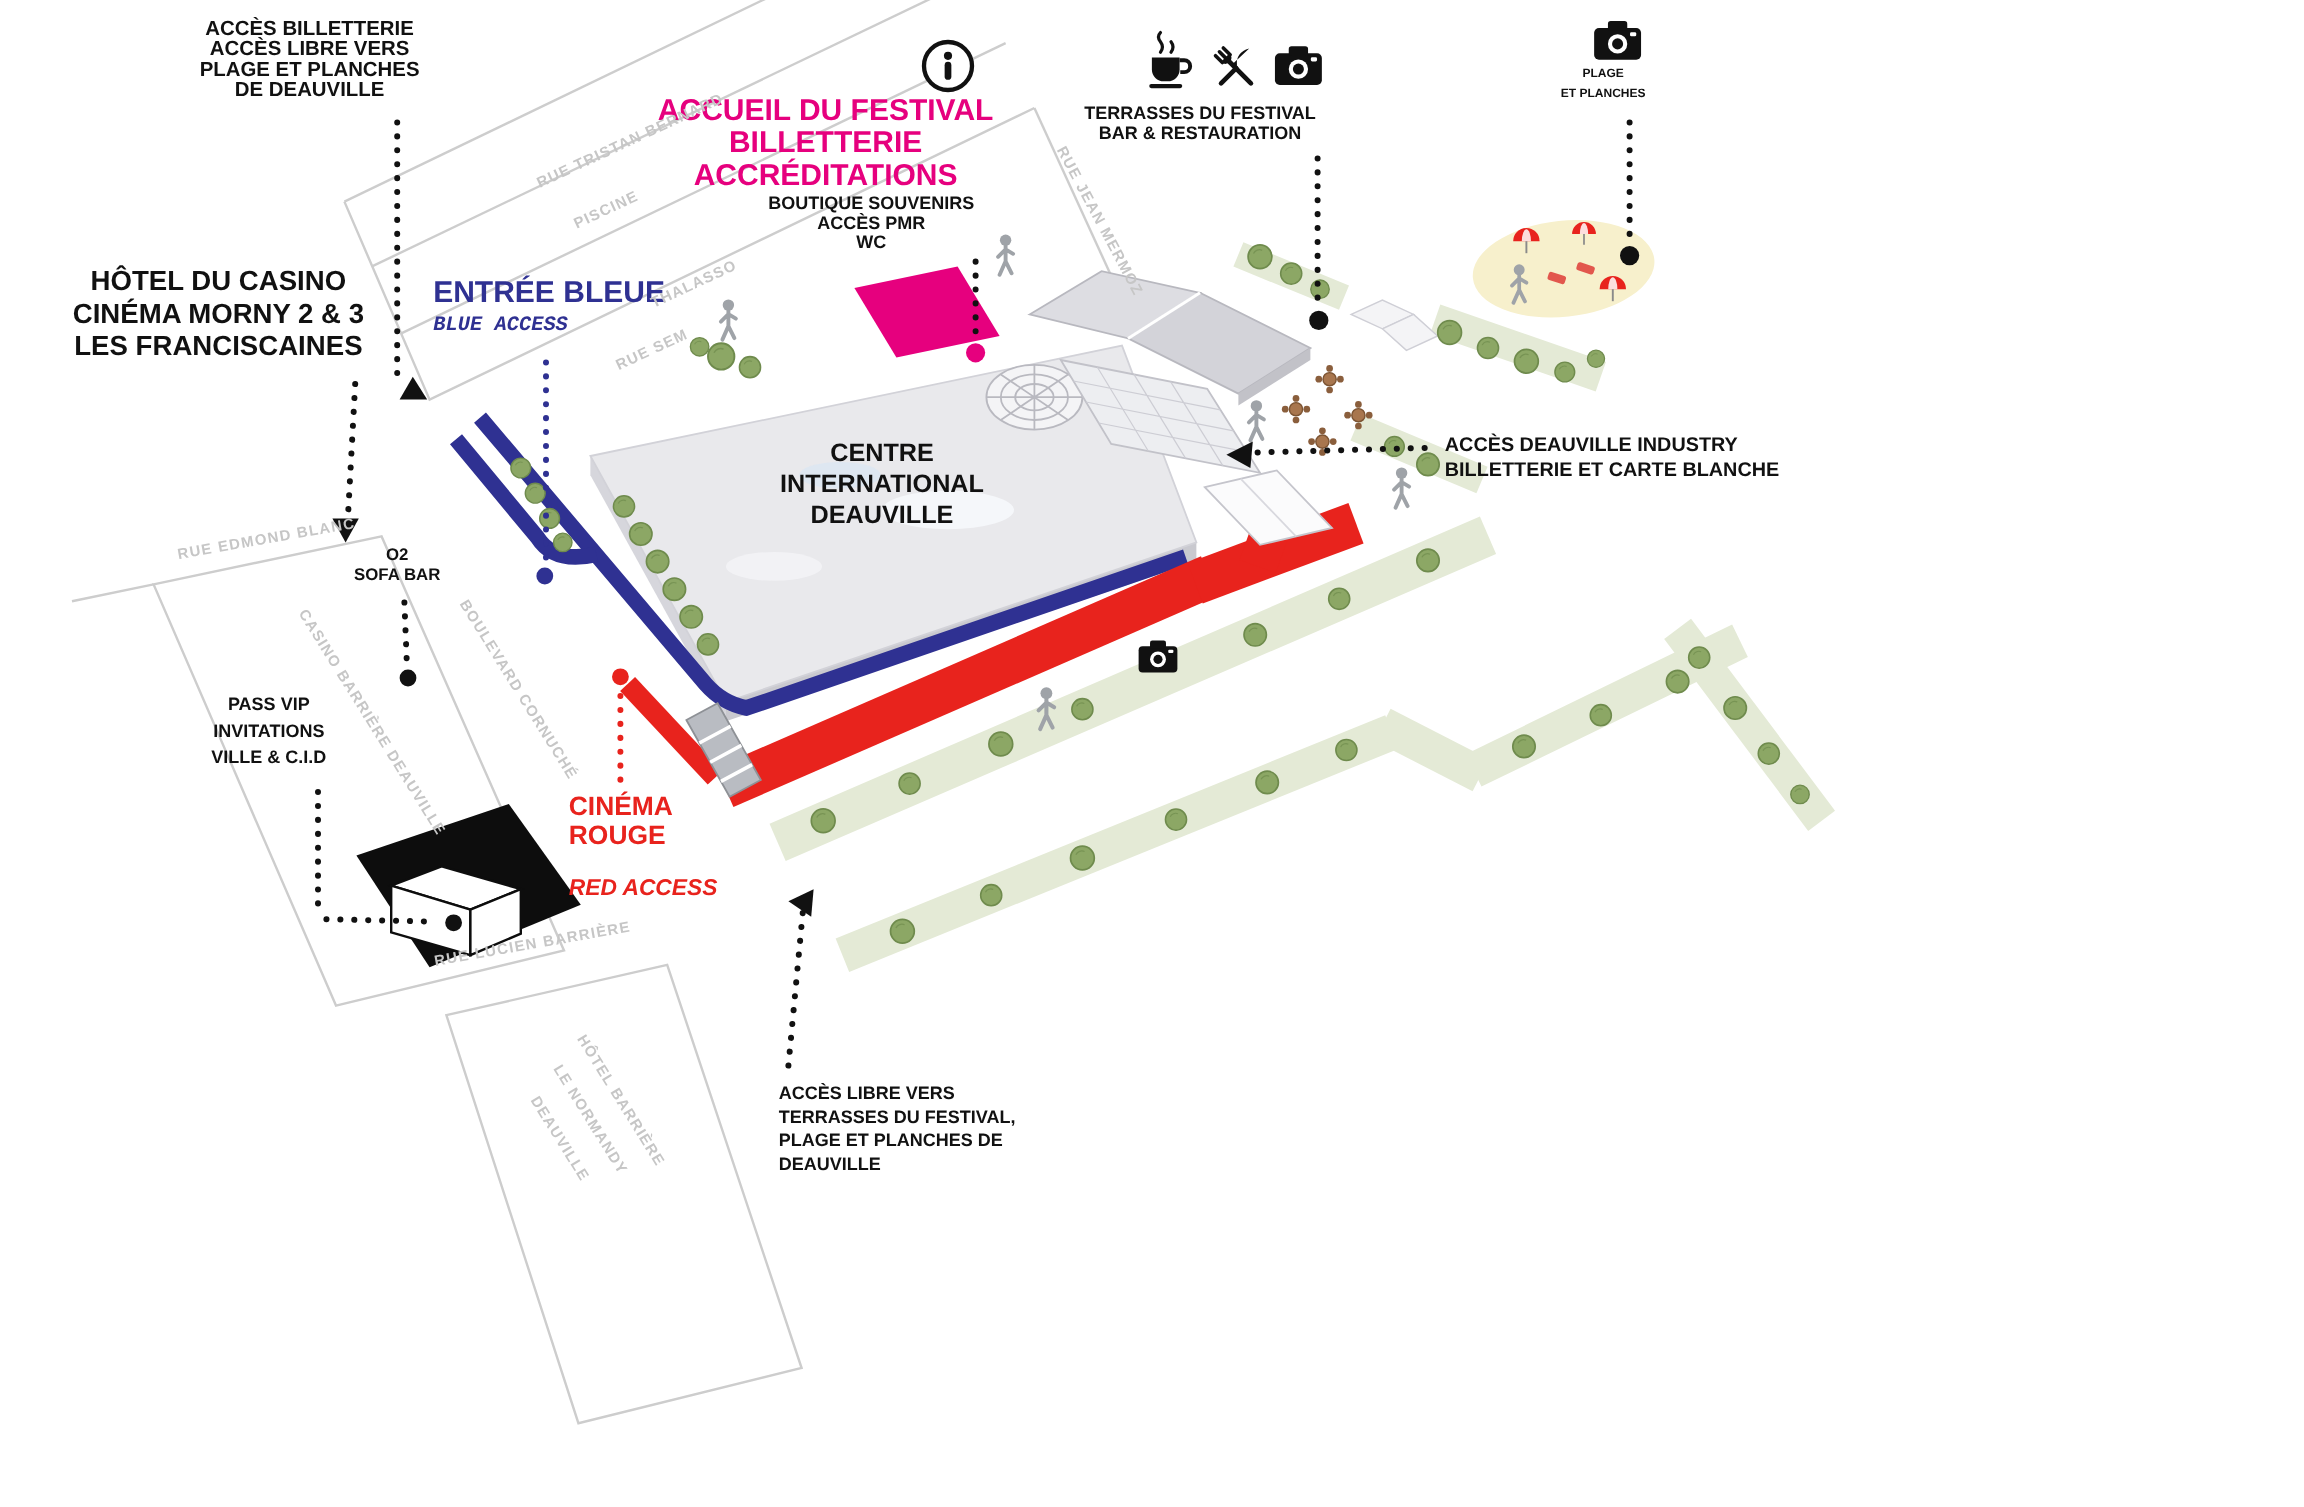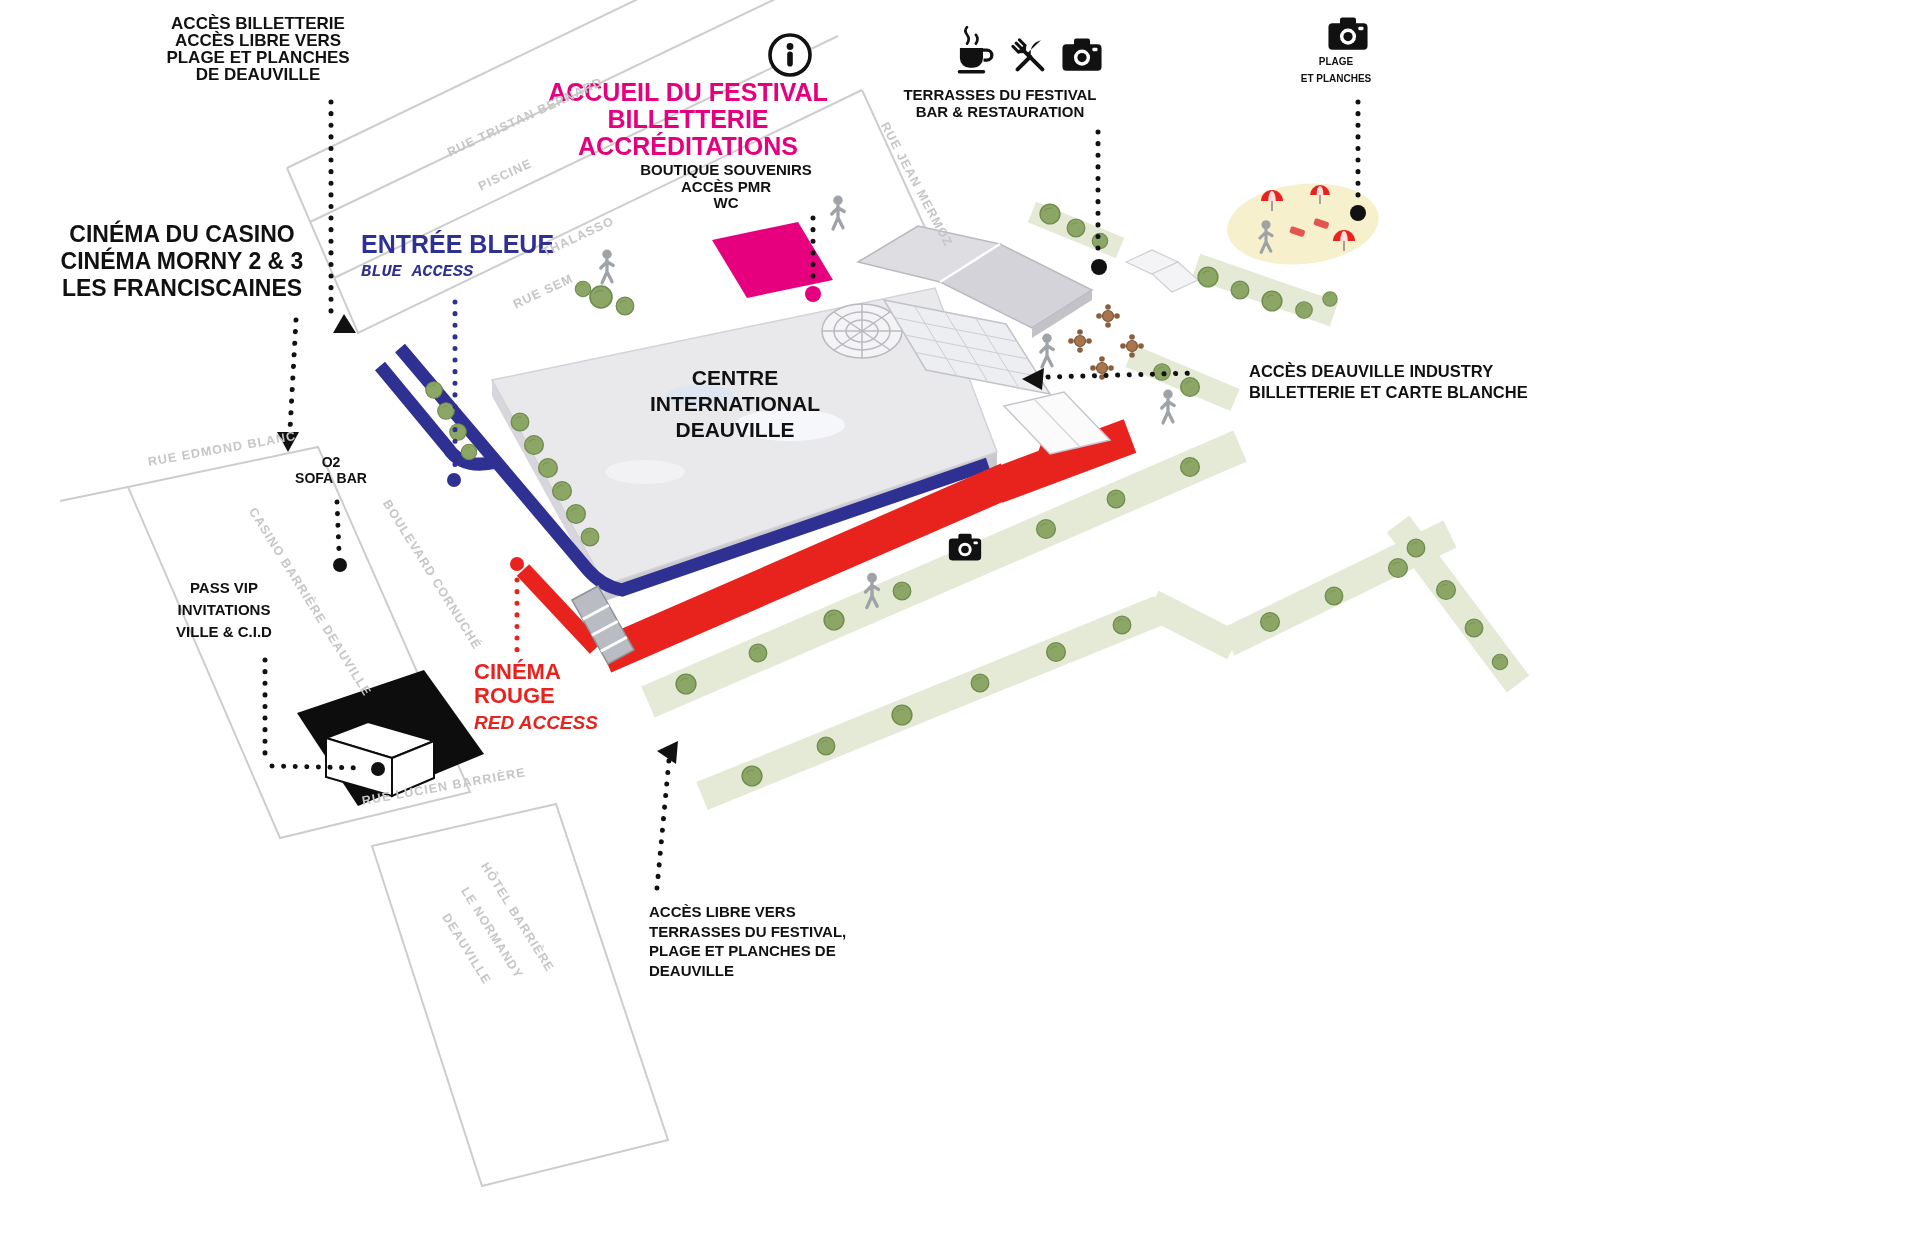--- a/index.html
+++ b/index.html
@@ -282,21 +282,21 @@
 </svg>
 
 <div class="lbl center" style="left:166px;top:15px;width:184px;font-size:17px;line-height:17px;">
   <div>ACCÈS BILLETTERIE</div>
   <div>ACCÈS LIBRE VERS</div>
   <div>PLAGE ET PLANCHES</div>
   <div>DE DEAUVILLE</div>
 </div>
 
 <div class="lbl center" style="left:50px;top:221px;width:264px;font-size:23px;line-height:27px;">
-  <div>CINÉMA DU CASINO</div>
+  <div>HÔTEL DU CASINO</div>
   <div>CINÉMA MORNY 2 &amp; 3</div>
   <div>LES FRANCISCAINES</div>
 </div>
 
 <div class="lbl center pink" style="left:546px;top:79px;width:284px;font-size:25px;line-height:27px;">
   <div>ACCUEIL DU FESTIVAL</div>
   <div>BILLETTERIE</div>
   <div>ACCRÉDITATIONS</div>
 </div>
 
@@ -320,40 +320,40 @@
   <div class="blue" style="font-size:25px;line-height:27px;">ENTRÉE BLEUE</div>
   <div class="blue it" style="font-size:17px;line-height:23px;margin-top:2px;font-family:Liberation Mono, monospace;">BLUE ACCESS</div>
 </div>
 
 <div class="lbl center" style="left:623px;top:365px;width:224px;font-size:21px;line-height:26px;">
   <div>CENTRE</div>
   <div>INTERNATIONAL</div>
   <div>DEAUVILLE</div>
 </div>
 
-<div class="lbl" style="left:1204px;top:361px;font-size:16.5px;line-height:21px;white-space:nowrap;margin-left:45px;">
+<div class="lbl" style="left:1204px;top:361px;font-size:16.5px;line-height:21px;white-space:nowrap;">
   <div>ACCÈS DEAUVILLE INDUSTRY</div>
   <div>BILLETTERIE ET CARTE BLANCHE</div>
 </div>
 
 <div class="lbl center" style="left:279px;top:454px;width:104px;font-size:14px;line-height:16px;">
   <div>O2</div>
   <div>SOFA BAR</div>
 </div>
 
 <div class="lbl center" style="left:157px;top:577px;width:134px;font-size:15px;line-height:22px;">
   <div>PASS VIP</div>
   <div>INVITATIONS</div>
   <div>VILLE &amp; C.I.D</div>
 </div>
 
 <div class="lbl" style="left:474px;top:660px;">
   <div class="red" style="font-size:22px;line-height:24px;">CINÉMA</div>
   <div class="red" style="font-size:22px;line-height:24px;">ROUGE</div>
-  <div class="red it" style="font-size:19px;line-height:21px;margin-top:4px;">RED ACCESS</div>
+  <div class="red it" style="font-size:19px;line-height:21px;margin-top:22px;">RED ACCESS</div>
 </div>
 
 <div class="lbl" style="left:649px;top:902px;font-size:15px;line-height:19.5px;">
   <div>ACCÈS LIBRE VERS</div>
   <div>TERRASSES DU FESTIVAL,</div>
   <div>PLAGE ET PLANCHES DE</div>
   <div>DEAUVILLE</div>
 </div>
 
 <div class="street" style="left:448px;top:146px;transform:rotate(-25deg);">RUE TRISTAN BERNARD</div>

